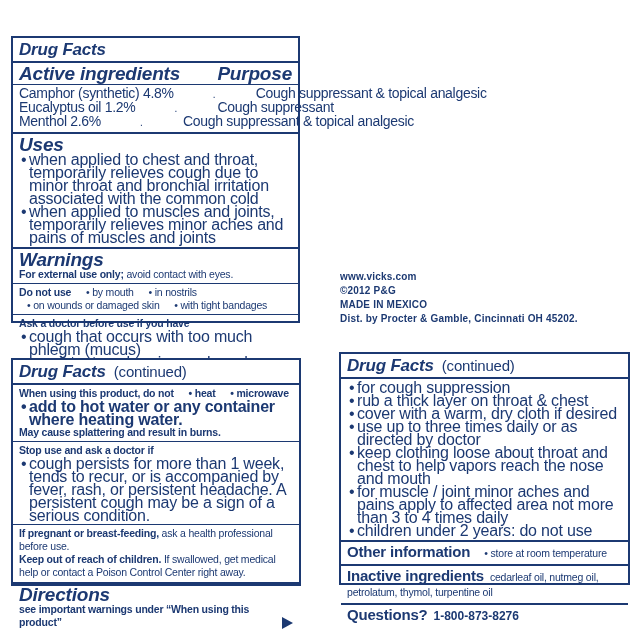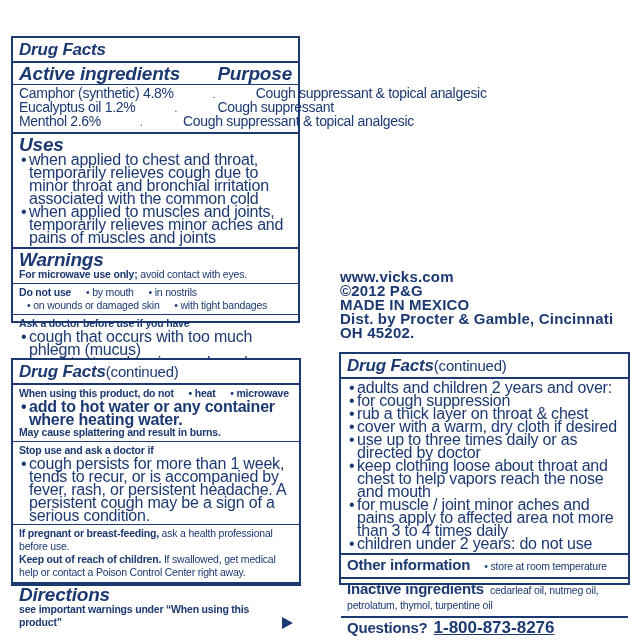--- a/index.html
+++ b/index.html
@@ -15,21 +15,21 @@
     letter-spacing:-0.2px;}
   .panel-top-left{left:11px;top:36px;width:289px;height:287px;}
   .panel-bottom-left{left:11px;top:358px;width:290px;height:228px;}
   .panel-bottom-right{left:339px;top:352px;width:291px;height:233px;}
 
   .section{padding:2px 6px 3px 6px;border-top:2px solid var(--navy);}
   .section:first-child{border-top:none;}
   .thin-rule{border:none;border-top:1px solid var(--navy);margin:2px -6px 2px -6px;}
 
   .df-title{font-size:17px;font-weight:bold;font-style:italic;padding:2px 6px 1px 6px;}
-  .df-title .cont{font-style:normal;font-weight:normal;font-size:15px;margin-left:0;}
+  .df-title .cont{font-style:normal;font-weight:normal;font-size:15px;margin-left:8px;}
 
   .sec-head{font-size:19px;font-weight:bold;font-style:italic;line-height:17px;}
   .head-row{display:flex;justify-content:space-between;align-items:baseline;}
 
   .body-text{font-size:10.5px;line-height:13px;}
   .b{font-weight:bold;}
 
   .ing-row{display:flex;align-items:flex-start;font-size:14px;line-height:13px;
     letter-spacing:-0.3px;white-space:nowrap;gap:36px;}
   .leader{flex:1;min-width:4px;overflow:hidden;white-space:nowrap;margin:0 3px;}
@@ -43,27 +43,27 @@
   .inline-bullets .item::before{content:"\2022\00a0";}
   .inline-bullets .item-first{margin-left:8px;}
   .inline-bullets .item-first::before{content:"\2022\00a0";}
 
   .arrow{width:0;height:0;border-left:11px solid var(--navy);
     border-top:6px solid transparent;border-bottom:6px solid transparent;}
   .arrow-abs{position:absolute;right:8px;bottom:6px;}
 
   .dir-row{display:flex;align-items:flex-end;justify-content:space-between;}
 
-  .address{position:absolute;left:340px;top:270px;font-size:15px;font-weight:bold;
+  .address{position:absolute;left:340px;top:270px;font-size:10px;font-weight:bold;
     line-height:14px;letter-spacing:0.2px;}
 
   .inline-head{font-size:15px;font-weight:bold;margin-right:6px;}
   .other-row{font-size:10.5px;line-height:15px;}
   .other-row .bullet-inline::before{content:"\2022\00a0";margin-left:8px;}
-  .phone{font-size:17px;font-weight:bold;letter-spacing:0;text-decoration:underline;}
+  .phone{font-size:12px;font-weight:bold;letter-spacing:0;}
 </style>
 </head>
 <body>
 
 <div class="stage">
 
   <div class="panel panel-top-left">
 
     <div class="section df-title">Drug Facts</div>
 
@@ -92,21 +92,21 @@
 
     <div class="section">
       <div class="sec-head">Uses</div>
       <div class="bullet">when applied to chest and throat, temporarily relieves cough due to minor throat and bronchial irritation associated with the common cold</div>
       <div class="bullet">when applied to muscles and joints, temporarily relieves minor aches and pains of muscles and joints</div>
     </div>
 
     <div class="section" style="position:relative;">
       <div class="sec-head">Warnings</div>
       <div class="body-text">
-        <span class="b">For microwave use only;</span><span> avoid contact with eyes.</span>
+        <span class="b">For external use only;</span><span> avoid contact with eyes.</span>
       </div>
       <hr class="thin-rule">
       <div class="body-text inline-bullets">
         <span class="b">Do not use</span>
         <span class="item">by mouth</span>
         <span class="item">in nostrils</span>
       </div>
       <div class="body-text inline-bullets">
         <span class="item item-first">on wounds or damaged skin</span>
         <span class="item">with tight bandages</span>
@@ -161,21 +161,20 @@
     </div>
   </div>
 
   <div class="panel panel-bottom-right">
 
     <div class="section df-title">
       <span>Drug Facts</span><span class="cont">(continued)</span>
     </div>
 
     <div class="section">
-      <div class="bullet">adults and children 2 years and over:</div>
       <div class="bullet">for cough suppression</div>
       <div class="bullet">rub a thick layer on throat &amp; chest</div>
       <div class="bullet">cover with a warm, dry cloth if desired</div>
       <div class="bullet">use up to three times daily or as directed by doctor</div>
       <div class="bullet">keep clothing loose about throat and chest to help vapors reach the nose and mouth</div>
       <div class="bullet">for muscle / joint minor aches and pains apply to affected area not more than 3 to 4 times daily</div>
       <div class="bullet">children under 2 years: do not use</div>
     </div>
 
     <div class="section other-row">

